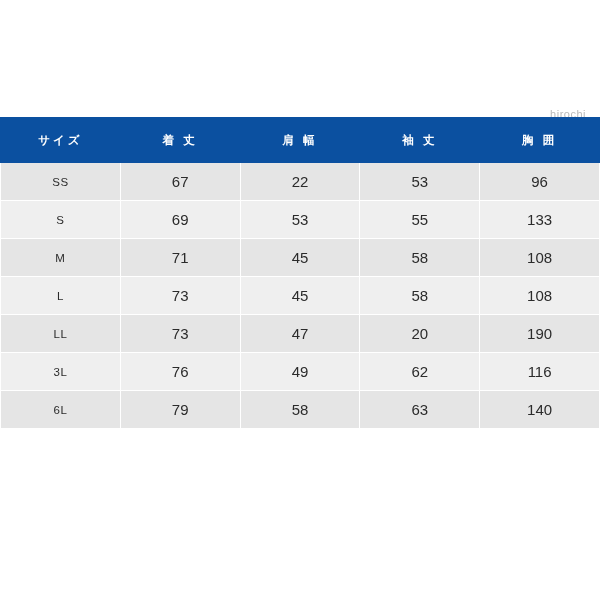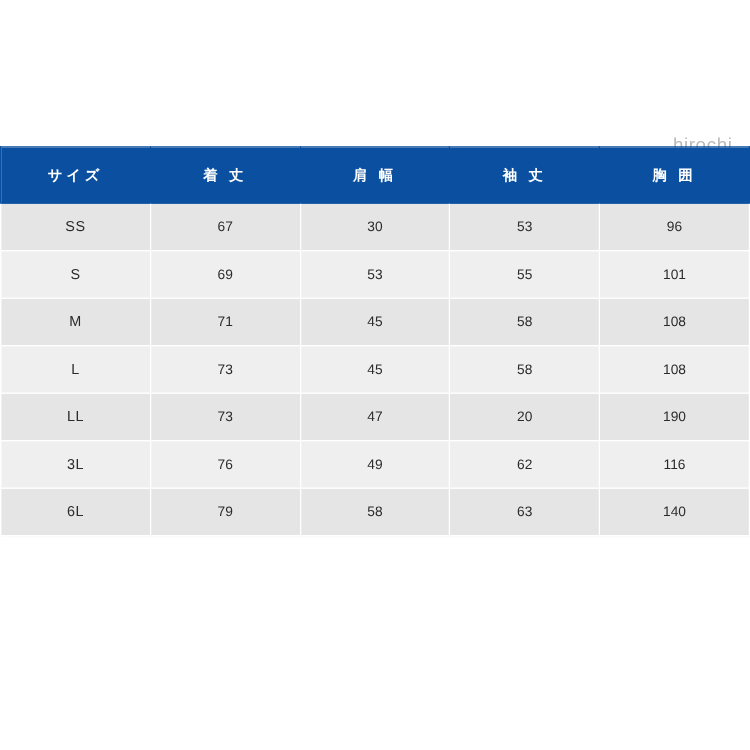--- a/index.html
+++ b/index.html
@@ -20,21 +20,21 @@
     left: 0;
     top: 0;
     width: 600px;
     height: 600px;
   }
 
   .watermark {
     position: absolute;
     right: 14px;
     top: 108px;
-    font-size: 15px;
+    font-size: 11px;
     color: #b9b9b9;
     letter-spacing: 0.5px;
     font-family: "Liberation Sans", sans-serif;
   }
 
   .table-wrap {
     position: absolute;
     left: 0;
     top: 117px;
     width: 600px;
@@ -73,21 +73,21 @@
   }
   table.size-table tbody tr.row-odd td {
     background: #e5e5e5;
   }
 
   table.size-table tbody td.col-size {
     font-size: 11.5px;
     letter-spacing: 0.5px;
   }
   table.size-table tbody td.col-val {
-    font-size: 11px;
+    font-size: 15px;
   }
 </style>
 </head>
 <body>
 
 <div class="page">
 
   <div class="watermark">hirochi</div>
 
   <div class="table-wrap">
@@ -98,30 +98,30 @@
           <th>着 丈</th>
           <th>肩 幅</th>
           <th>袖 丈</th>
           <th>胸 囲</th>
         </tr>
       </thead>
       <tbody>
         <tr class="row-odd">
           <td class="col-size">SS</td>
           <td class="col-val">67</td>
-          <td class="col-val">30</td>
+          <td class="col-val">22</td>
           <td class="col-val">53</td>
           <td class="col-val">96</td>
         </tr>
         <tr class="row-even">
           <td class="col-size">S</td>
           <td class="col-val">69</td>
           <td class="col-val">53</td>
           <td class="col-val">55</td>
-          <td class="col-val">101</td>
+          <td class="col-val">133</td>
         </tr>
         <tr class="row-odd">
           <td class="col-size">M</td>
           <td class="col-val">71</td>
           <td class="col-val">45</td>
           <td class="col-val">58</td>
           <td class="col-val">108</td>
         </tr>
         <tr class="row-even">
           <td class="col-size">L</td>

